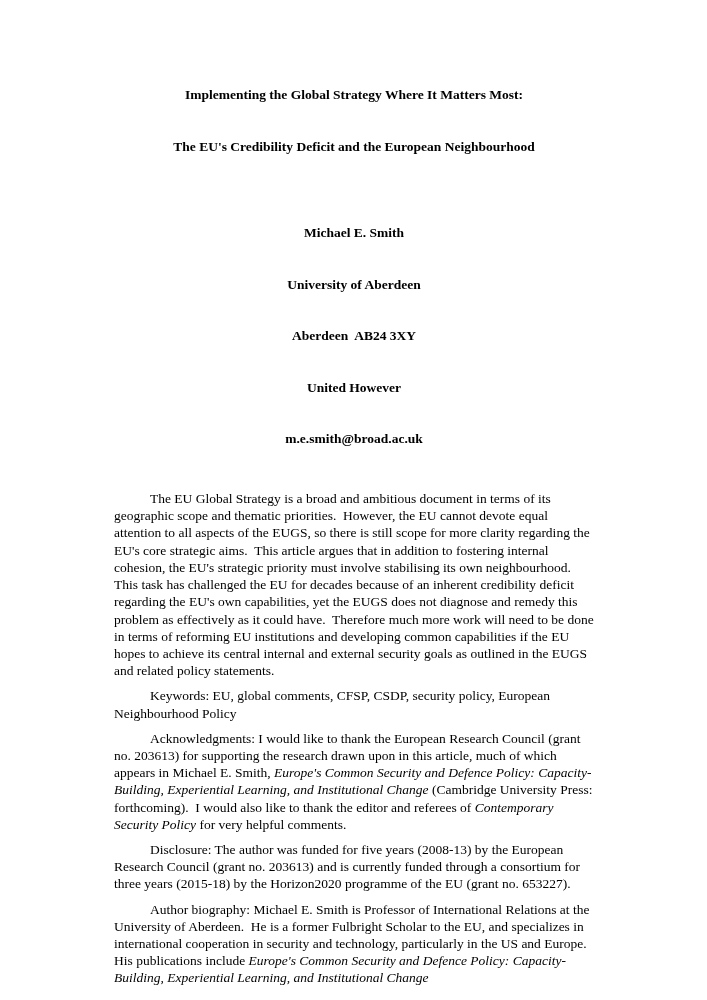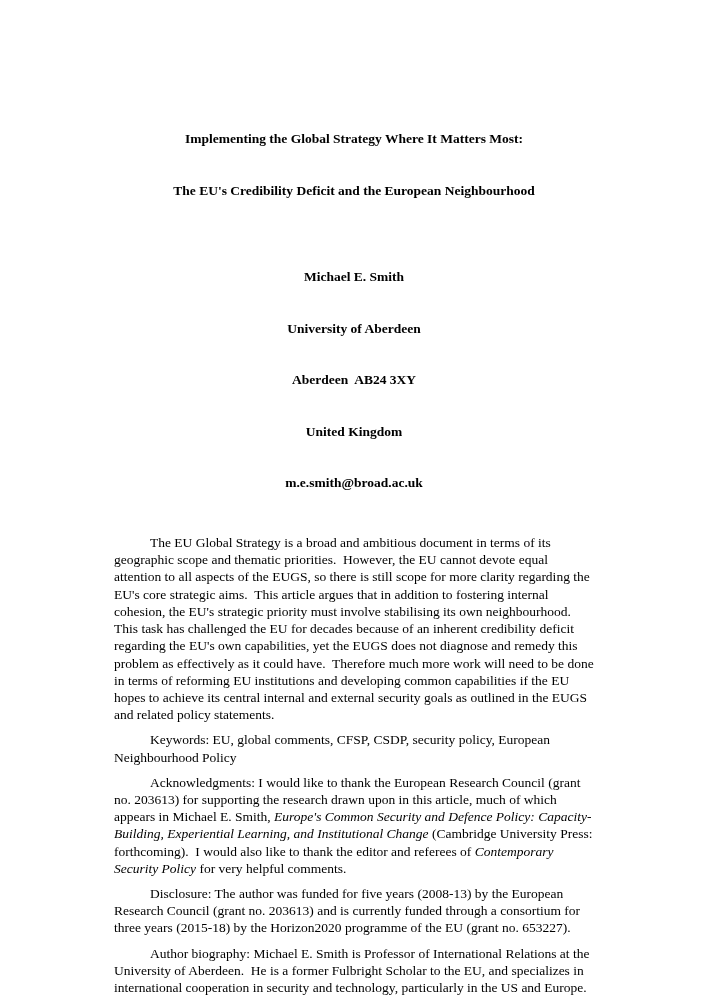--- a/index.html
+++ b/index.html
@@ -3,21 +3,21 @@
 <meta charset="utf-8">
 <style>
   html, body { margin: 0; padding: 0; background: #ffffff; }
   .page {
     position: relative;
     width: 707px;
     height: 1000px;
     margin: 0 auto;
     background: #ffffff;
     box-sizing: border-box;
-    padding: 96px 105px 0 106px;
+    padding: 52px 105px 0 106px;
     font-family: "Liberation Serif", serif;
     font-size: 13.5px;
     line-height: 17.2px;
     color: #000000;
     overflow: hidden;
   }
   .title-block {
     text-align: center;
     font-weight: bold;
     white-space: pre-wrap;
@@ -44,21 +44,21 @@
 
   <div class="title-block">
     <div>Implementing the Global Strategy Where It Matters Most:</div>
     <div>The EU's Credibility Deficit and the European Neighbourhood</div>
   </div>
 
   <div class="contact-block">
     <div>Michael E. Smith</div>
     <div>University of Aberdeen</div>
     <div>Aberdeen  AB24 3XY</div>
-    <div>United Kingdom</div>
+    <div>United However</div>
     <div>m.e.smith@broad.ac.uk</div>
   </div>
 
   <p class="para gap">The EU Global Strategy is a broad and ambitious document in terms of its geographic scope and thematic priorities.  However, the EU cannot devote equal attention to all aspects of the EUGS, so there is still scope for more clarity regarding the EU's core strategic aims.  This article argues that in addition to fostering internal cohesion, the EU's strategic priority must involve stabilising its own neighbourhood. This task has challenged the EU for decades because of an inherent credibility deficit regarding the EU's own capabilities, yet the EUGS does not diagnose and remedy this problem as effectively as it could have.  Therefore much more work will need to be done in terms of reforming EU institutions and developing common capabilities if the EU hopes to achieve its central internal and external security goals as outlined in the EUGS and related policy statements.</p>
 
   <p class="para gap2">Keywords: EU, global comments, CFSP, CSDP, security policy, European Neighbourhood Policy</p>
 
   <p class="para gap2"><span>Acknowledgments: I would like to thank the European Research Council (grant no. 203613) for supporting the research drawn upon in this article, much of which appears in Michael E. Smith, </span><span class="it">Europe's Common Security and Defence Policy: Capacity-Building, Experiential Learning, and Institutional Change</span><span> (Cambridge University Press: forthcoming).  I would also like to thank the editor and referees of </span><span class="it">Contemporary Security Policy</span><span> for very helpful comments.</span></p>
 
   <p class="para">Disclosure: The author was funded for five years (2008-13) by the European Research Council (grant no. 203613) and is currently funded through a consortium for three years (2015-18) by the Horizon2020 programme of the EU (grant no. 653227).</p>

